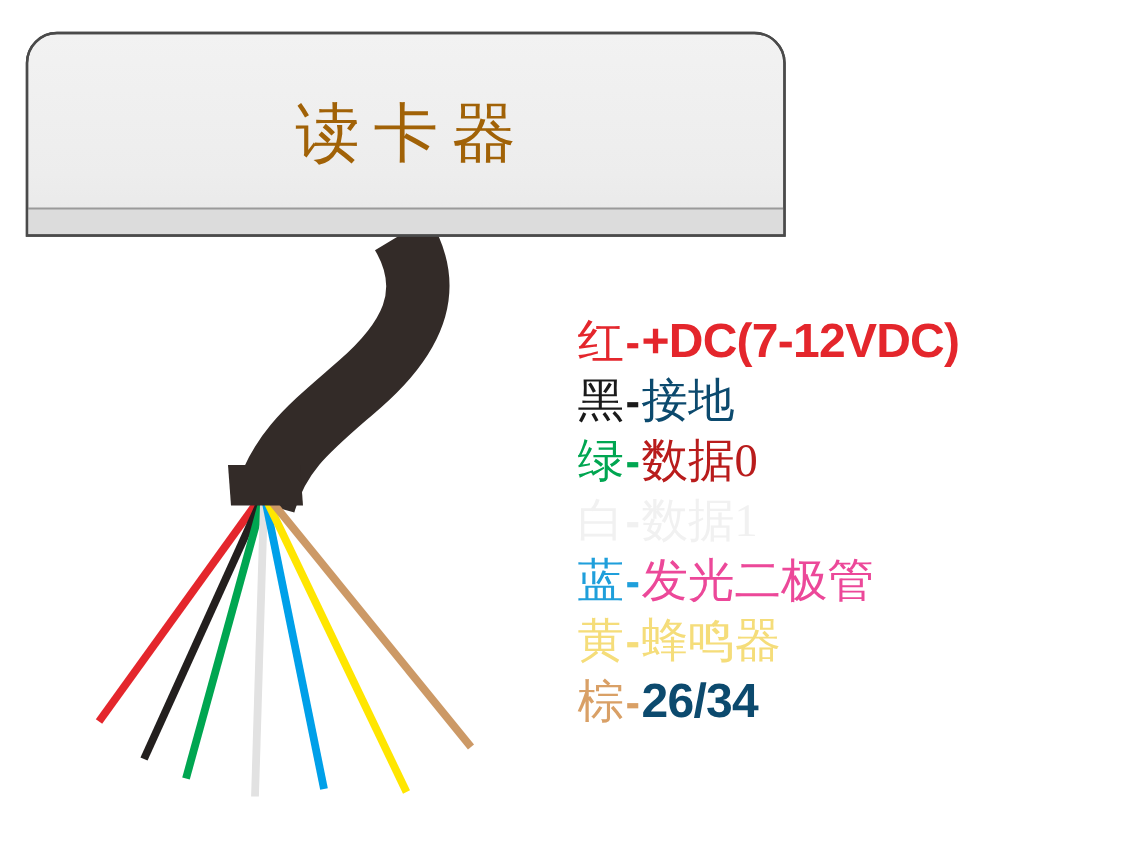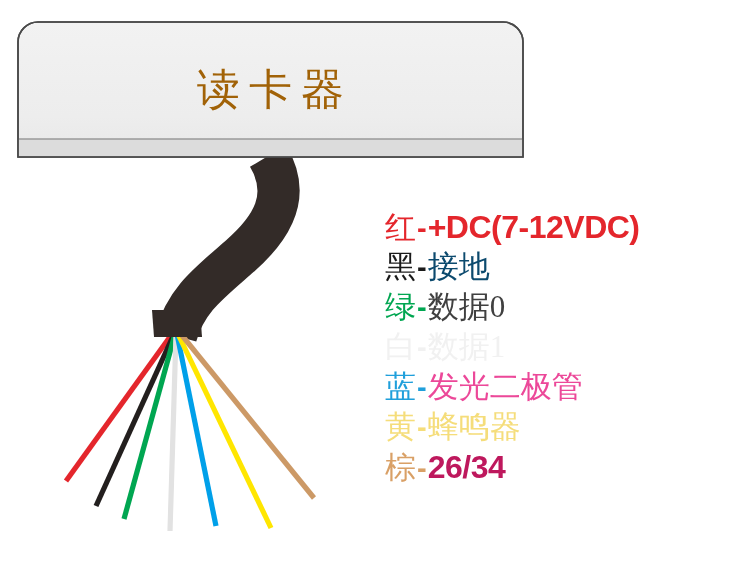--- a/index.html
+++ b/index.html
@@ -131,34 +131,34 @@
 
     <div class="legend-row">
       <span class="legend-color-name" style="color: rgb(228, 38, 44);">红</span><span class="legend-dash" style="color: rgb(228, 38, 44);">-</span><span class="legend-func is-latin" style="color: rgb(228, 38, 44);">+DC(7-12VDC)</span>
     </div>
 
     <div class="legend-row">
       <span class="legend-color-name" style="color: rgb(26, 26, 26);">黑</span><span class="legend-dash" style="color: rgb(26, 26, 26);">-</span><span class="legend-func" style="color: #0c4a6e;">接地</span>
     </div>
 
     <div class="legend-row">
-      <span class="legend-color-name" style="color: rgb(0, 166, 81);">绿</span><span class="legend-dash" style="color: rgb(0, 166, 81);">-</span><span class="legend-func" style="color: #404040;">数据0</span>
+      <span class="legend-color-name" style="color: rgb(0, 166, 81);">绿</span><span class="legend-dash" style="color: rgb(0, 166, 81);">-</span><span class="legend-func" style="color: #b91c1c;">数据0</span>
     </div>
 
     <div class="legend-row">
       <span class="legend-color-name" style="color: rgb(241, 241, 241);">白</span><span class="legend-dash" style="color: rgb(241, 241, 241);">-</span><span class="legend-func" style="color: rgb(241, 241, 241);">数据1</span>
     </div>
 
     <div class="legend-row">
       <span class="legend-color-name" style="color: rgb(31, 159, 219);">蓝</span><span class="legend-dash" style="color: rgb(31, 159, 219);">-</span><span class="legend-func" style="color: #ec4899;">发光二极管</span>
     </div>
 
     <div class="legend-row">
       <span class="legend-color-name" style="color: rgb(245, 221, 122);">黄</span><span class="legend-dash" style="color: rgb(245, 221, 122);">-</span><span class="legend-func" style="color: rgb(245, 221, 122); text-align: center;">蜂鸣器</span>
     </div>
 
     <div class="legend-row">
-      <span class="legend-color-name" style="color: rgb(217, 160, 102);">棕</span><span class="legend-dash" style="color: rgb(217, 160, 102);">-</span><span class="legend-func is-latin" style="color: #be185d; margin-top: 12px;">26/34</span>
+      <span class="legend-color-name" style="color: rgb(217, 160, 102);">棕</span><span class="legend-dash" style="color: rgb(217, 160, 102);">-</span><span class="legend-func is-latin" style="color: #0c4a6e; margin-top: 12px;">26/34</span>
     </div>
 
   </div>
 
 </div>
 
 </body></html>

